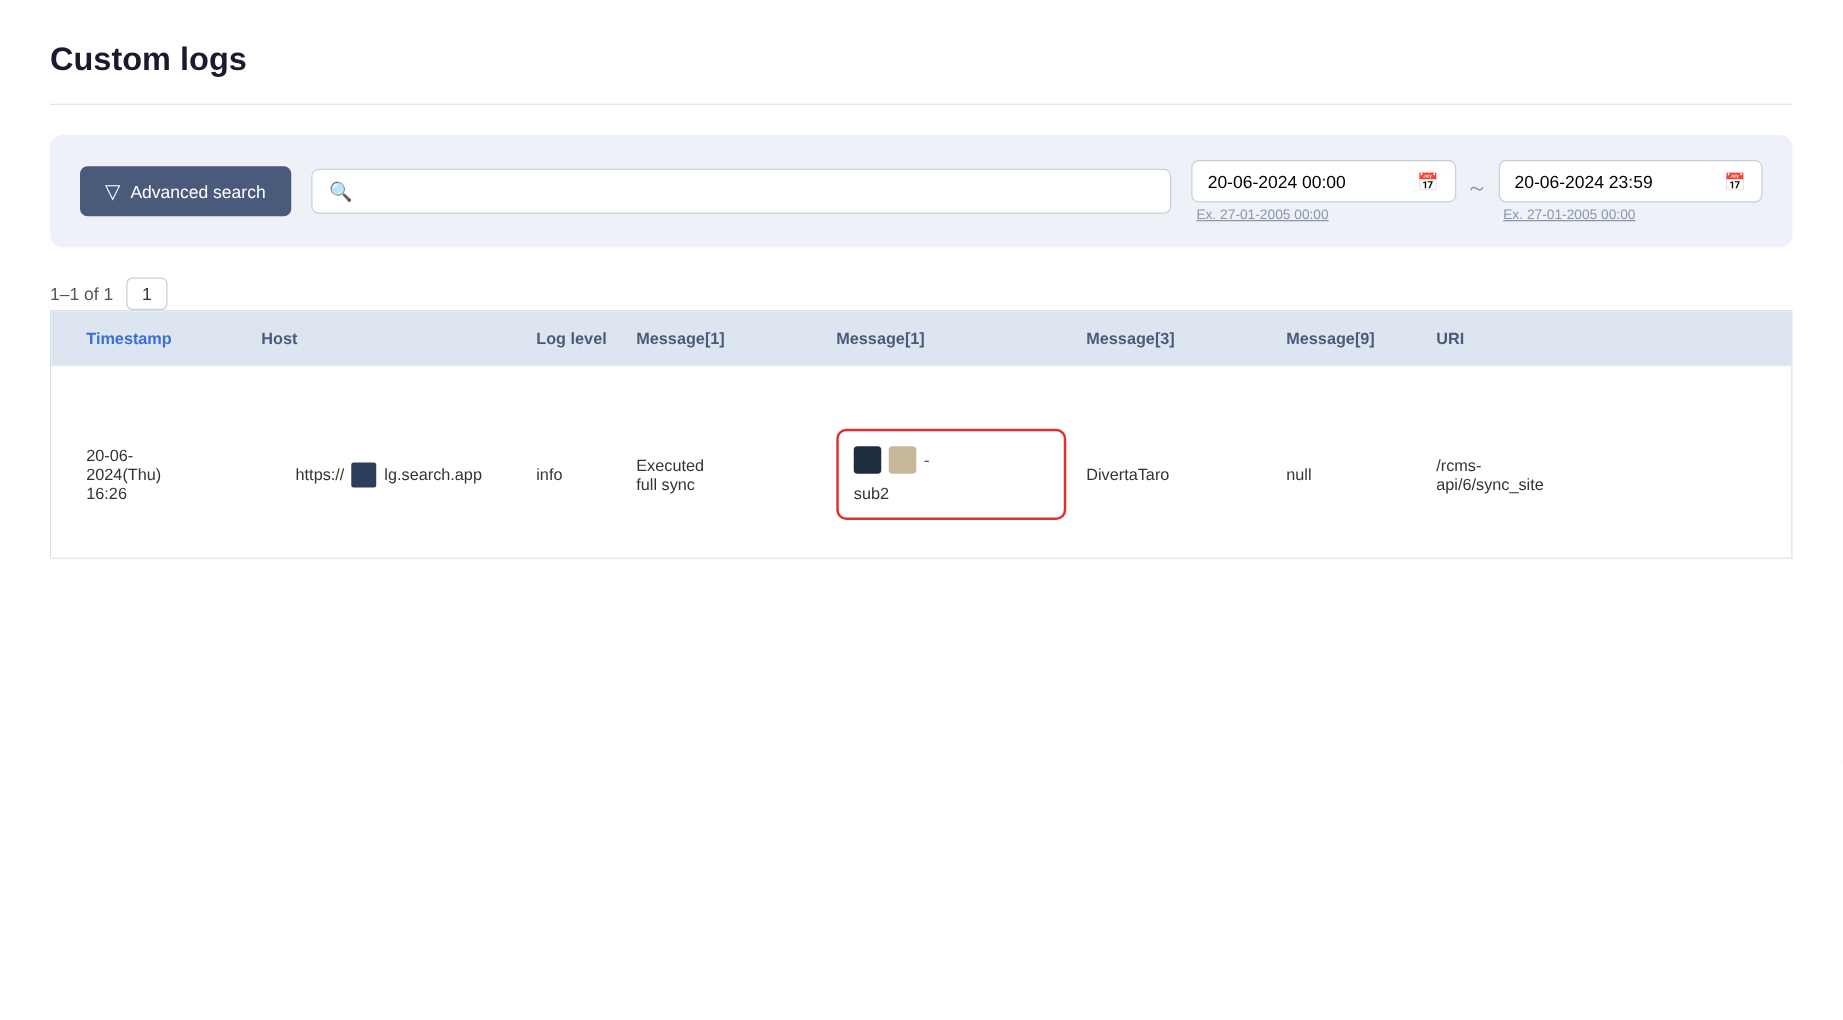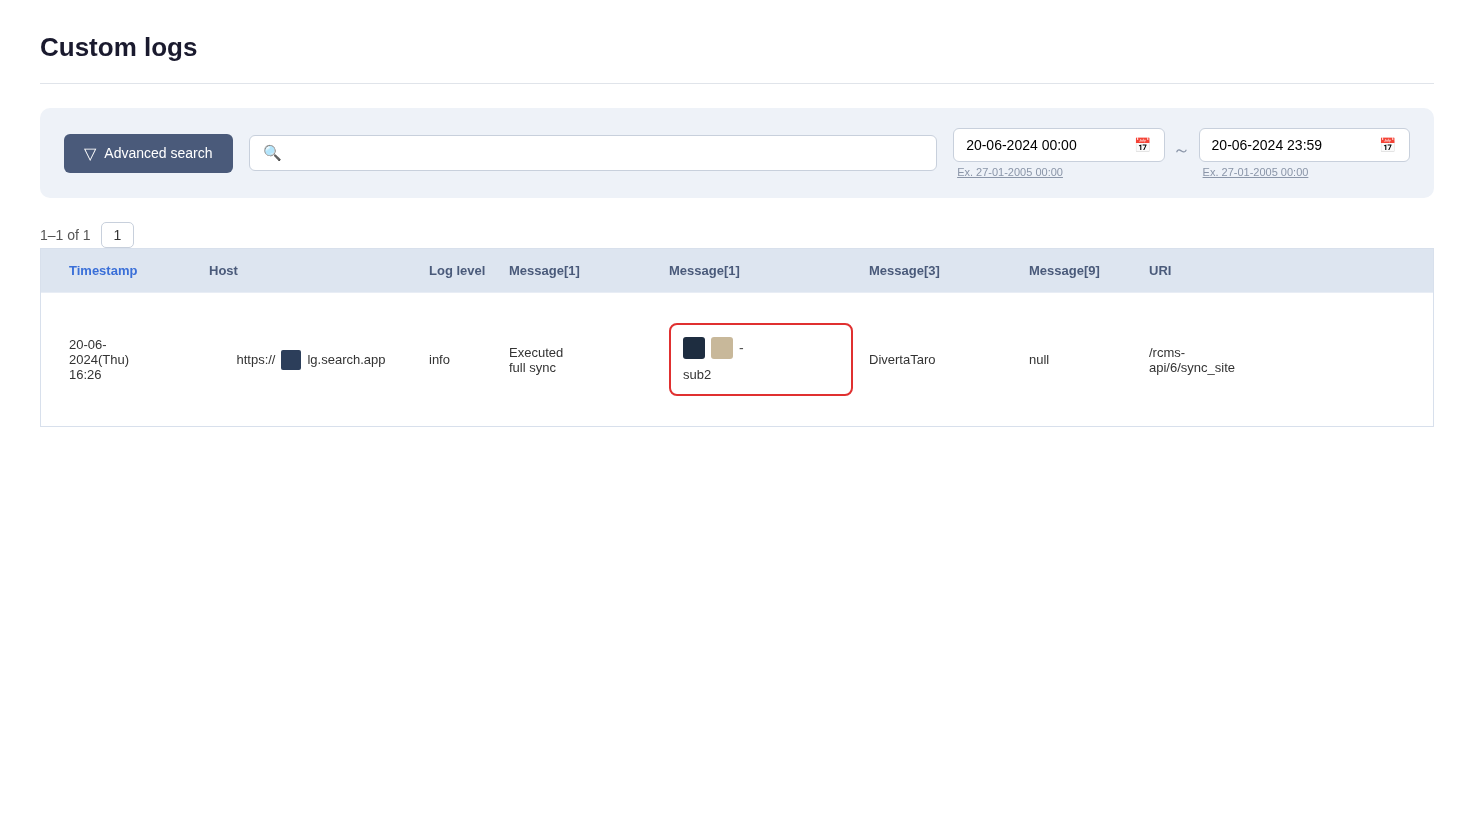--- a/index.html
+++ b/index.html
@@ -150,20 +150,21 @@
       background: #fff;
       padding: 30px 20px;
       border-top: 1px solid #e8edf5;
       gap: 0;
       align-items: center;
     }
     .td {
       font-size: 13px;
       color: #333;
       padding: 0 8px;
+      margin-top: 20px;
     }
     .host-cell {
       display: flex;
       align-items: center;
       gap: 6px;
       justify-content: center;
     }
     .host-square {
       width: 20px;
       height: 20px;

